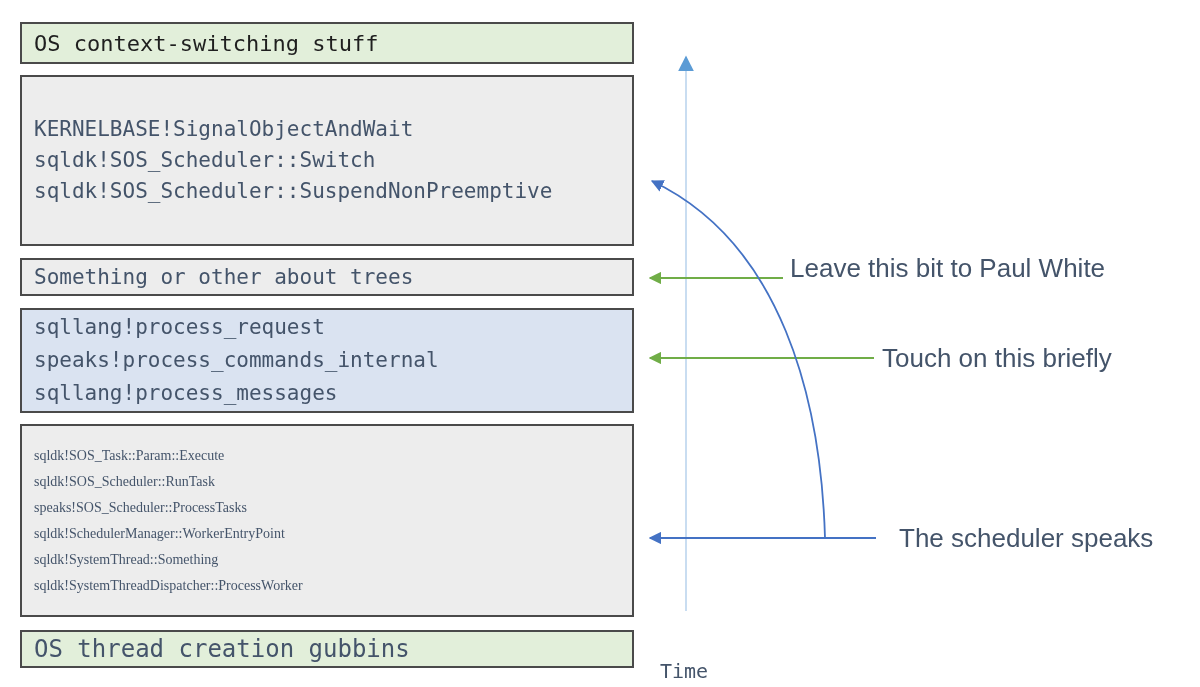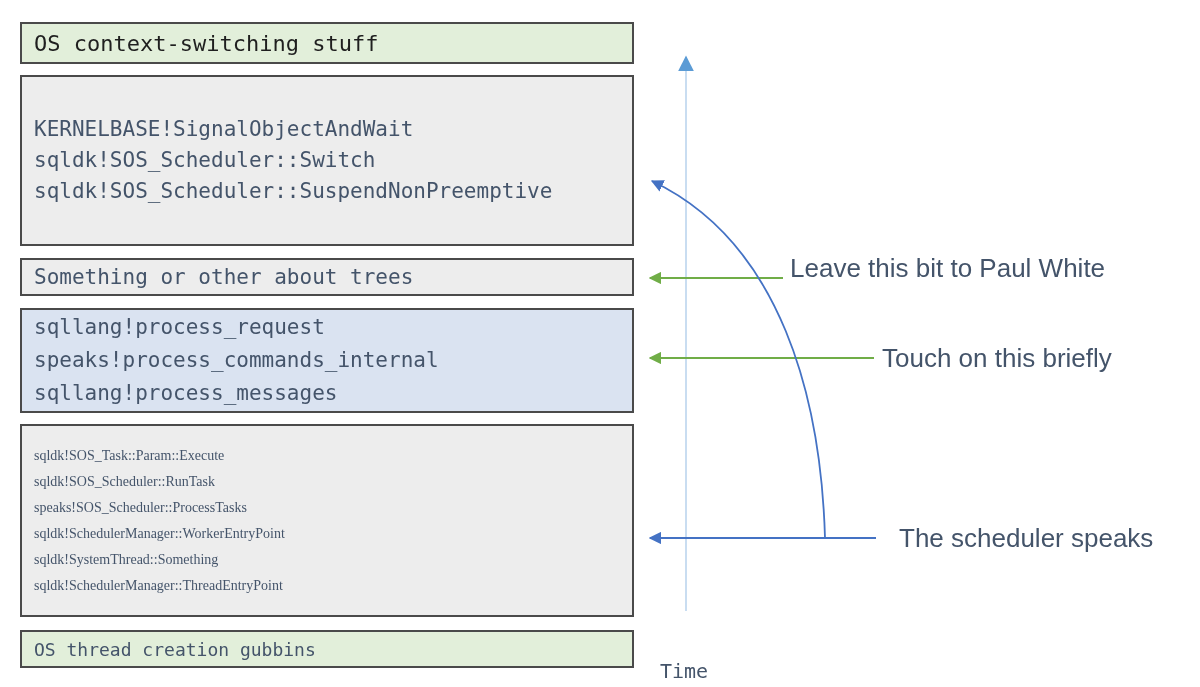--- a/index.html
+++ b/index.html
@@ -54,21 +54,21 @@
   #box-trees      { top: 258px; height: 38px; }
   #box-trees .line { font-size: 21px; }
 
   #box-sqllang    { top: 308px; height: 105px; }
   #box-sqllang .line { line-height: 33px; font-size: 21px; }
 
   #box-task-stack { top: 424px; height: 193px; }
   #box-task-stack .line { line-height: 26px; font-size: 14px; font-family: Liberation Serif, serif; }
 
   #box-os-thread  { top: 630px; height: 38px; }
-  #box-os-thread .line { font-size: 18px; }
+  #box-os-thread .line { font-size: 24px; }
 
   .highlight { color: var(--highlight-text) !important; }
 
   .annotation {
     position: absolute;
     font-family: "Liberation Sans", sans-serif;
     font-size: 26px;
     line-height: 32px;
     color: var(--annotation-text);
     white-space: nowrap;
@@ -124,21 +124,21 @@
     <div class="line">speaks!process_commands_internal</div>
     <div class="line">sqllang!process_messages</div>
   </div>
 
   <div class="box gray-box" id="box-task-stack">
     <div class="line">sqldk!SOS_Task::Param::Execute</div>
     <div class="line">sqldk!SOS_Scheduler::RunTask</div>
     <div class="line">speaks!SOS_Scheduler::ProcessTasks</div>
     <div class="line">sqldk!SchedulerManager::WorkerEntryPoint</div>
     <div class="line">sqldk!SystemThread::Something</div>
-    <div class="line">sqldk!SchedulerManager::ThreadEntryPoint</div>
+    <div class="line">sqldk!SystemThreadDispatcher::ProcessWorker</div>
   </div>
 
   <div class="box green-box" id="box-os-thread">
     <div class="line">OS thread creation gubbins</div>
   </div>
 
   <svg class="overlay" viewBox="0 0 1200 687" xmlns="http://www.w3.org/2000/svg">
     <defs>
       <marker id="mk-green" viewBox="0 0 10 10" refX="9" refY="5" markerWidth="7" markerHeight="7" orient="auto">
         <path d="M0,0 L10,5 L0,10 Z"></path>

